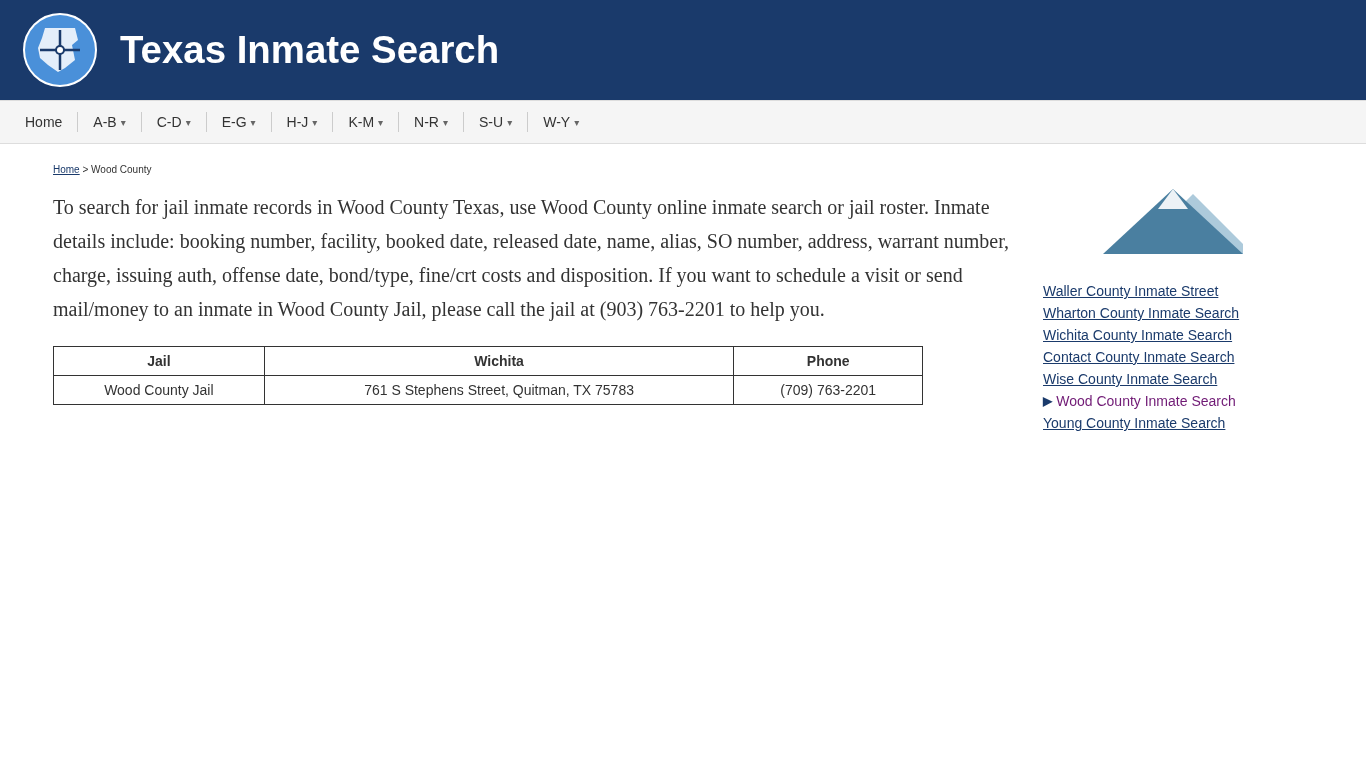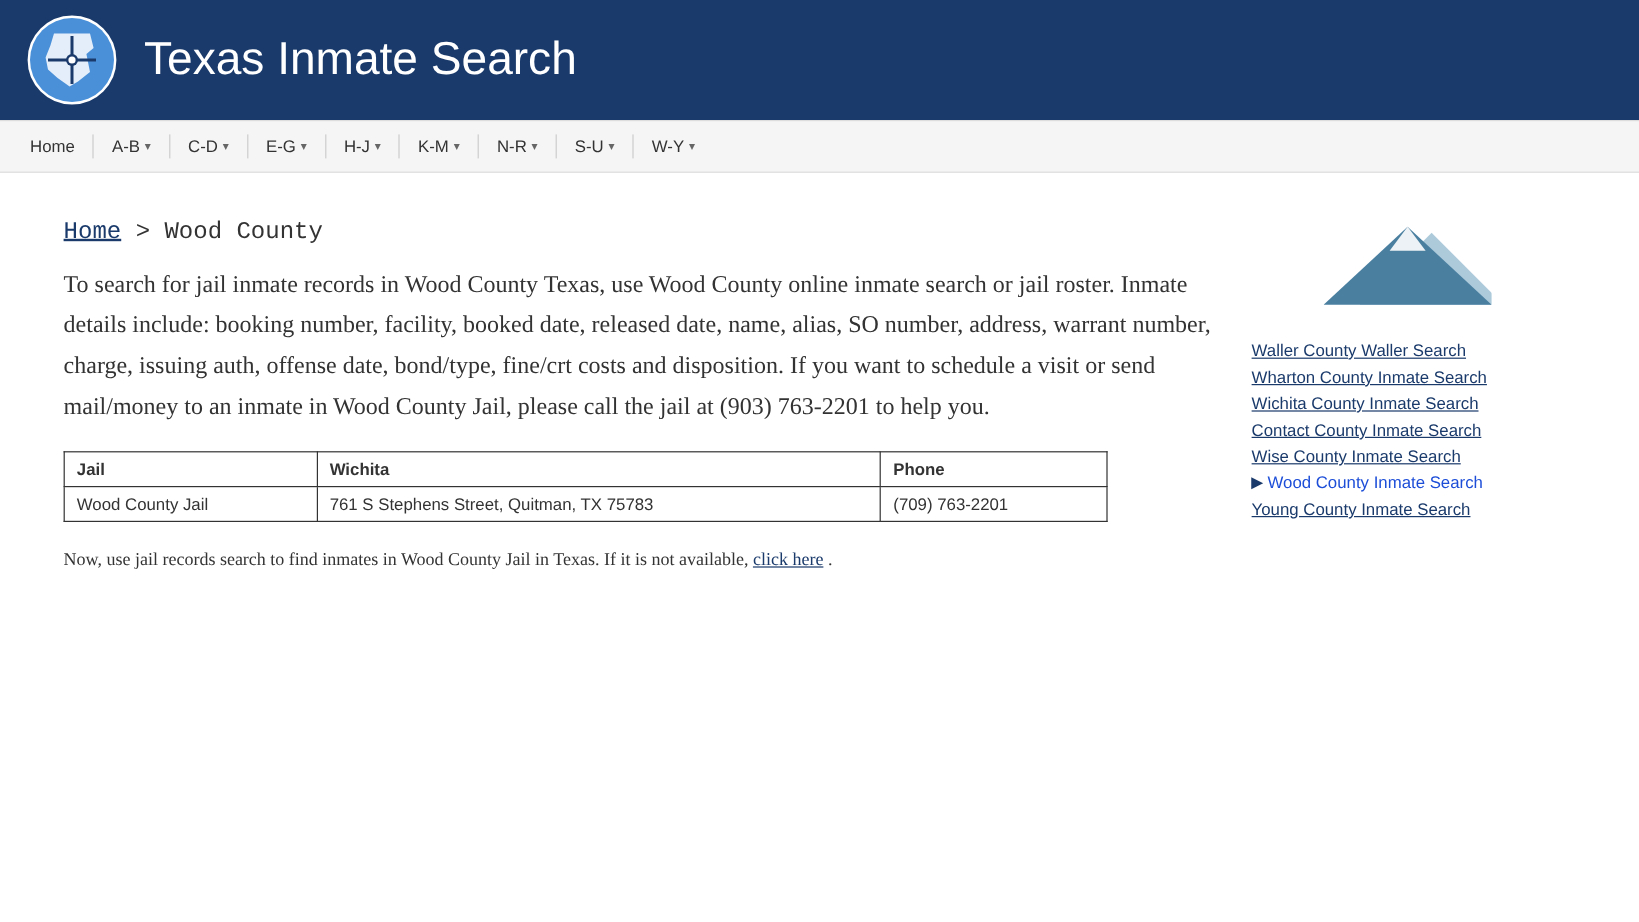--- a/index.html
+++ b/index.html
@@ -15,21 +15,21 @@
     }
     #logo-container {
       width: 80px;
       height: 80px;
       margin-right: 20px;
       flex-shrink: 0;
     }
     #header-title {
       color: #ffffff;
       font-size: 2.4em;
-      font-weight: normal;
+      font-weight: bold;
       font-family: Arial, sans-serif;
     }
 
     
     #navbar {
       background-color: #f5f5f5;
       border-bottom: 1px solid #ddd;
       border-top: 1px solid #ddd;
       display: flex;
       align-items: center;
@@ -69,23 +69,22 @@
 
     
     #content {
       flex: 1;
       padding-right: 20px;
     }
 
     
     #breadcrumb {
       margin-bottom: 15px;
-      font-size: 20px;
-      font-family: Liberation Mono, monospace;
-      margin-top: 18px;
+      font-size: 10px;
+      font-family: Liberation Sans, sans-serif;
     }
     #breadcrumb a {
       color: #1a3a6b;
       text-decoration: underline;
     }
 
     
     #page-title {
       font-size: 1.6em;
       font-weight: bold;
@@ -111,21 +110,21 @@
       border-collapse: collapse;
       width: 100%;
       max-width: 870px;
       margin-bottom: 20px;
       font-size: 14px;
       font-family: Arial, sans-serif;
     }
     #jail-table th, #jail-table td {
       border: 1px solid #333;
       padding: 6px 10px;
-      text-align: left;
+      text-align: center;
     }
     #jail-table thead th {
       font-weight: bold;
       background: #fff;
     }
 
     
     #footer-text {
       font-size: 15px;
       line-height: 1.7;
@@ -159,21 +158,21 @@
       align-items: center;
       margin-bottom: 6px;
     }
     .sidebar-current-arrow {
       color: #1a3a6b;
       font-size: 12px;
       margin-right: 4px;
       font-weight: bold;
     }
     .sidebar-current-text {
-      color: #1d4ed8;
+      color: #701a75;
       font-family: Arial, sans-serif;
       font-size: 14px;
     }
 
     
   </style>
 </head>
 <body>
 
 <header id="header">
@@ -239,44 +238,38 @@
       </thead>
       <tbody id="table-body">
       <tr>
             <td>Wood County Jail</td>
             <td>761 S Stephens Street, Quitman, TX 75783</td>
             <td>(709) 763-2201</td>
           </tr>
         </tbody>
     </table>
 
-    <p id="footer-text">
-      <span>Now, use jail records search to find inmates in Wood County Jail in Texas. If it is not available,</span>
-      <span> </span>
-      <a>click here</a>
-      <span>.</span>
-    </p>
 
   </main>
 
   <aside id="sidebar">
     <div id="sidebar-mountain">
       
       <svg viewBox="0 0 140 90" width="140" height="90" xmlns="http://www.w3.org/2000/svg">
 
         <polygon points="30,80 90,20 150,80" fill="#8ab4cc" opacity="0.7"></polygon>
 
         <polygon points="0,80 70,15 140,80" fill="#4a7fa0"></polygon>
 
         <polygon points="70,15 55,35 85,35" fill="#ffffff" opacity="0.9"></polygon>
       </svg>
     </div>
 
     <div id="sidebar-links">
-        <a class="sidebar-link" href="#">Waller County Waller Search</a>
+        <a class="sidebar-link" href="#">Waller County Inmate Street</a>
         <a class="sidebar-link" href="#">Wharton County Inmate Search</a>
         <a class="sidebar-link" href="#">Wichita County Inmate Search</a>
         <a class="sidebar-link" href="#">Contact County Inmate Search</a>
         <a class="sidebar-link" href="#">Wise County Inmate Search</a>
         <div class="sidebar-current">
           <span class="sidebar-current-arrow">▶</span>
           <span class="sidebar-current-text">Wood County Inmate Search</span>
         </div>
         <a class="sidebar-link" href="#">Young County Inmate Search</a>
       </div>

